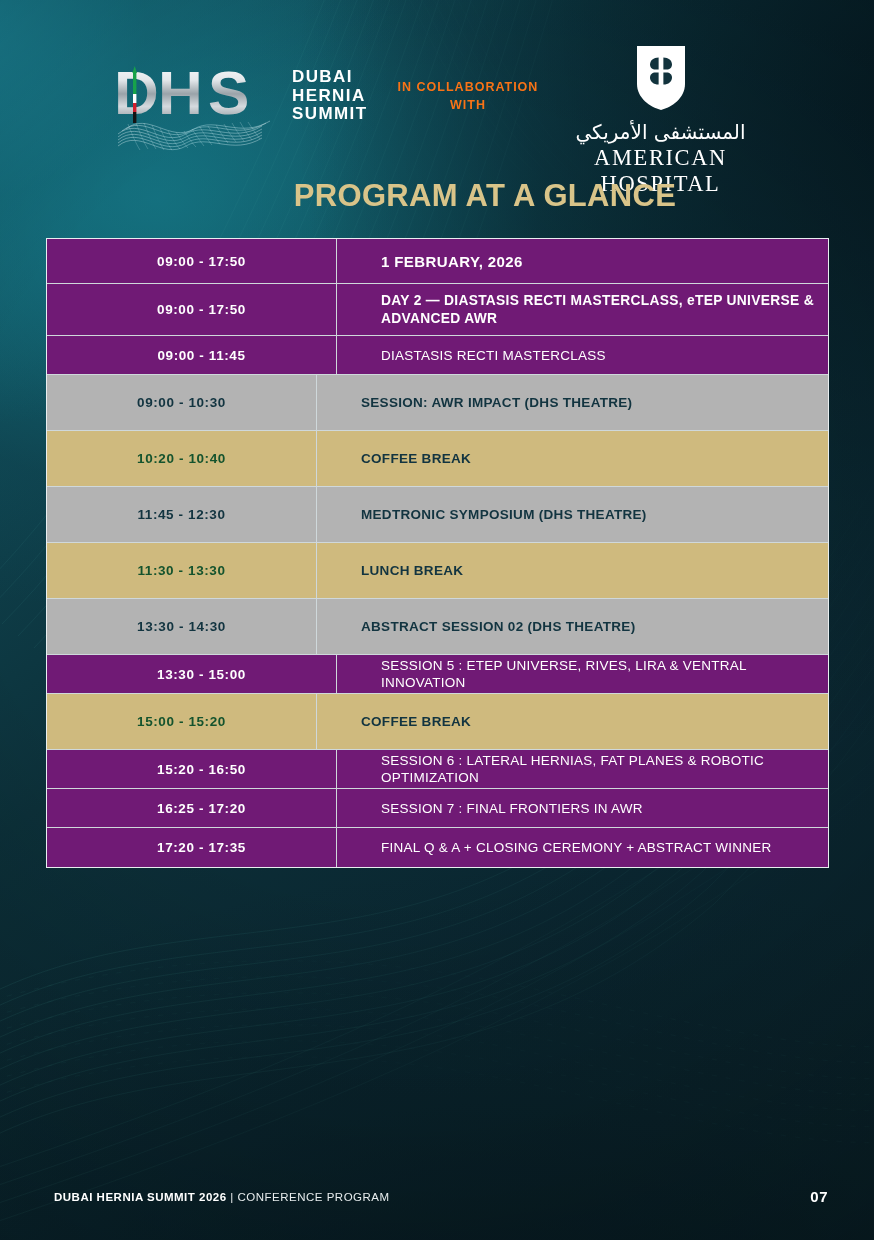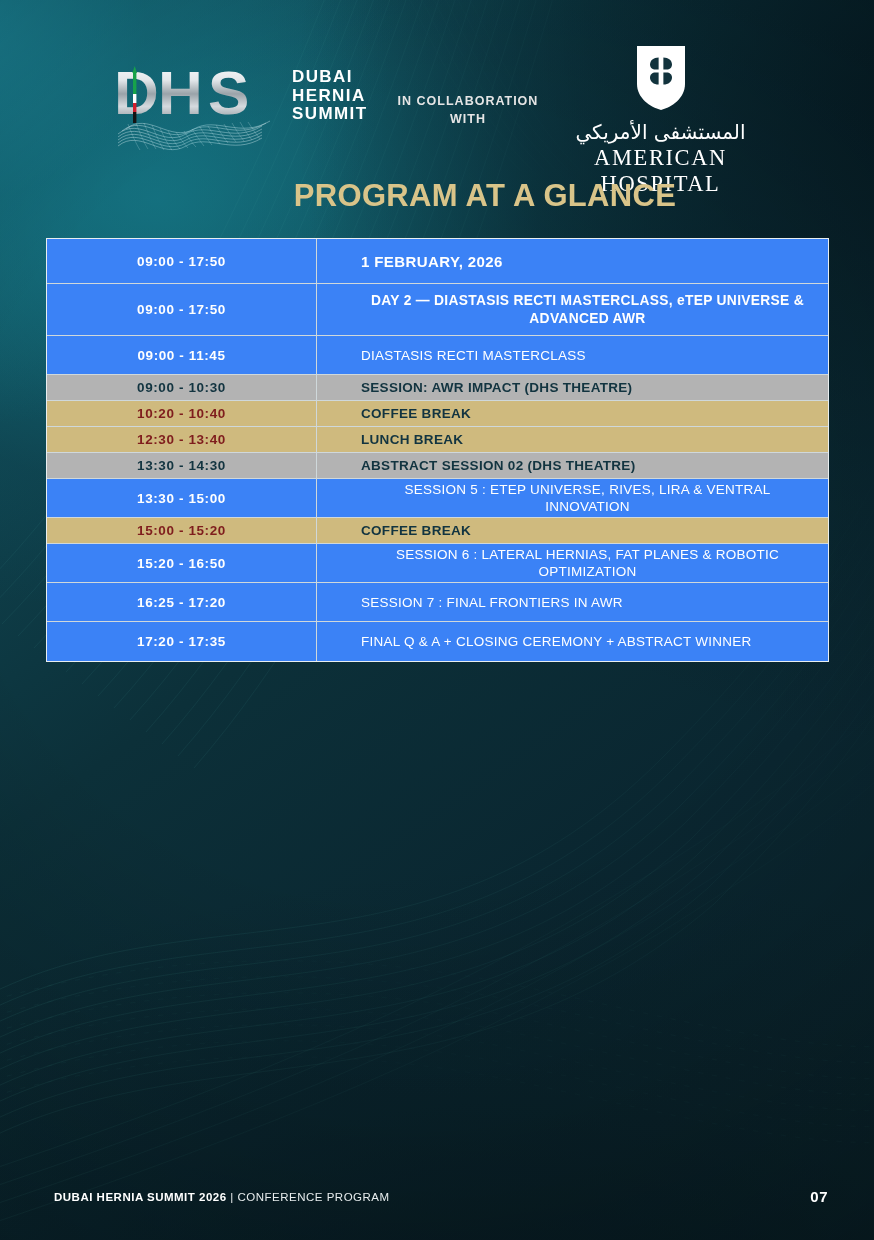--- a/index.html
+++ b/index.html
@@ -42,22 +42,22 @@
   .logo-dhs svg{ width:168px; height:104px; display:block; }
 
   .logo-word{
     position:absolute; left:292px; top:68px;
     color:#ffffff; font-weight:bold; font-size:17px;
     letter-spacing:1.4px; line-height:18.5px;
   }
   .logo-word div{ white-space:nowrap; }
 
   .collab{
-    position:absolute; left:383px; top:92px; width:170px;
-    color:#e5e5e5; font-weight:bold; font-size:12.5px;
+    position:absolute; left:383px; top:78px; width:170px;
+    color:#f97316; font-weight:bold; font-size:12.5px;
     letter-spacing:1.0px; line-height:18px; text-align:center;
   }
 
   .ah{
     position:absolute; left:548px; top:44px; width:225px; text-align:center;
   }
   .ah-shield{ width:54px; height:68px; margin:0 auto 8px auto; display:block; }
   .ah-ar{
     color:#ffffff; font-size:20px; line-height:24px; direction:rtl;
     font-family:"DejaVu Sans", sans-serif; letter-spacing:0px;
@@ -85,47 +85,47 @@
   .row:last-child{ border-bottom:none; }
   .c-time{
     width:270px; flex:0 0 270px;
     border-right:1.5px solid #cfd8db;
     display:flex; align-items:center; justify-content:center;
     text-align:center;
   }
   .c-desc{
     flex:1 1 auto;
     display:flex; align-items:center;
-    padding-left:44px; padding-right:14px;text-align:center;
-  }
-
-  
-  .t-dark{ background:#3b82f6; }
+    padding-left:44px; padding-right:14px;
+  }
+
+  
+  .t-dark{ background:#701a75;padding-left:20px; }
   .t-dark .c-time{ color:#ffffff; }
   .t-dark .c-desc{ color:#ffffff; }
   
   .t-gray{ background:#b3b3b3; }
   .t-gray .c-time{ color:#123440; }
   .t-gray .c-desc{ color:#123440; }
   
   .t-gold{ background:#cfba7e; }
-  .t-gold .c-time{ color:#7f1d1d; }
+  .t-gold .c-time{ color:#14532d; }
   .t-gold .c-desc{ color:#123440; }
 
   
   .c-time{ font-size:13.5px; font-weight:bold; letter-spacing:0.6px; }
   .c-desc{ font-size:13.5px; letter-spacing:0.25px; line-height:17px; }
   .b .c-desc{ font-weight:bold; font-size:13.5px; letter-spacing:0.3px; }
   .n .c-desc{ font-weight:normal; }
 
   .r1 { height:45px; }
   .r1 .c-desc{ font-size:15px; font-weight:bold; letter-spacing:0.4px; }
   .r2 { height:52px; }
   .r2 .c-desc{ font-size:13.8px; font-weight:bold; line-height:18px; }
-  .rn { height:26px; }
+  .rn { height:56px; }
   .rn2{ height:39px; }
 
   
   .footer{
     position:absolute; left:54px; right:46px; top:1176px; z-index:5;
     display:flex; align-items:center; justify-content:space-between;margin-top:12px;
   }
   .foot-left{ font-size:11.5px; color:#ffffff; letter-spacing:0.5px; }
   .foot-left .strong{ font-weight:bold; }
   .foot-left .sep{ font-weight:normal; color:#e7eced; }
@@ -323,22 +323,26 @@
       <div class="c-desc">DIASTASIS RECTI MASTERCLASS</div>
     </div>
     <div class="row t-gray rn b">
       <div class="c-time">09:00  -  10:30</div>
       <div class="c-desc">SESSION: AWR IMPACT (DHS THEATRE)</div>
     </div>
     <div class="row t-gold rn b">
       <div class="c-time">10:20  -  10:40</div>
       <div class="c-desc">COFFEE BREAK</div>
     </div>
+    <div class="row t-gray rn b">
+      <div class="c-time">11:45  -  12:30</div>
+      <div class="c-desc">MEDTRONIC  SYMPOSIUM (DHS THEATRE)</div>
+    </div>
     <div class="row t-gold rn b">
-      <div class="c-time">12:30  -  13:40</div>
+      <div class="c-time">11:30  -  13:30</div>
       <div class="c-desc">LUNCH BREAK</div>
     </div>
     <div class="row t-gray rn b">
       <div class="c-time">13:30  -  14:30</div>
       <div class="c-desc">ABSTRACT SESSION 02 (DHS THEATRE)</div>
     </div>
     <div class="row t-dark rn2 n">
       <div class="c-time">13:30  -  15:00</div>
       <div class="c-desc">SESSION 5 : ETEP UNIVERSE, RIVES, LIRA &amp; VENTRAL INNOVATION</div>
     </div>

